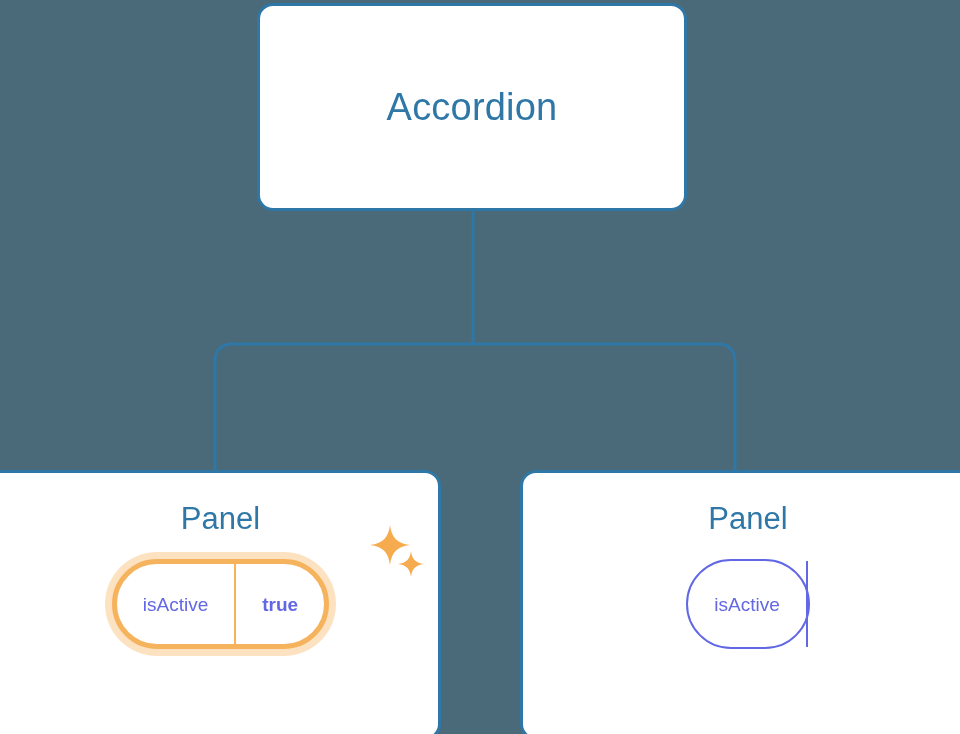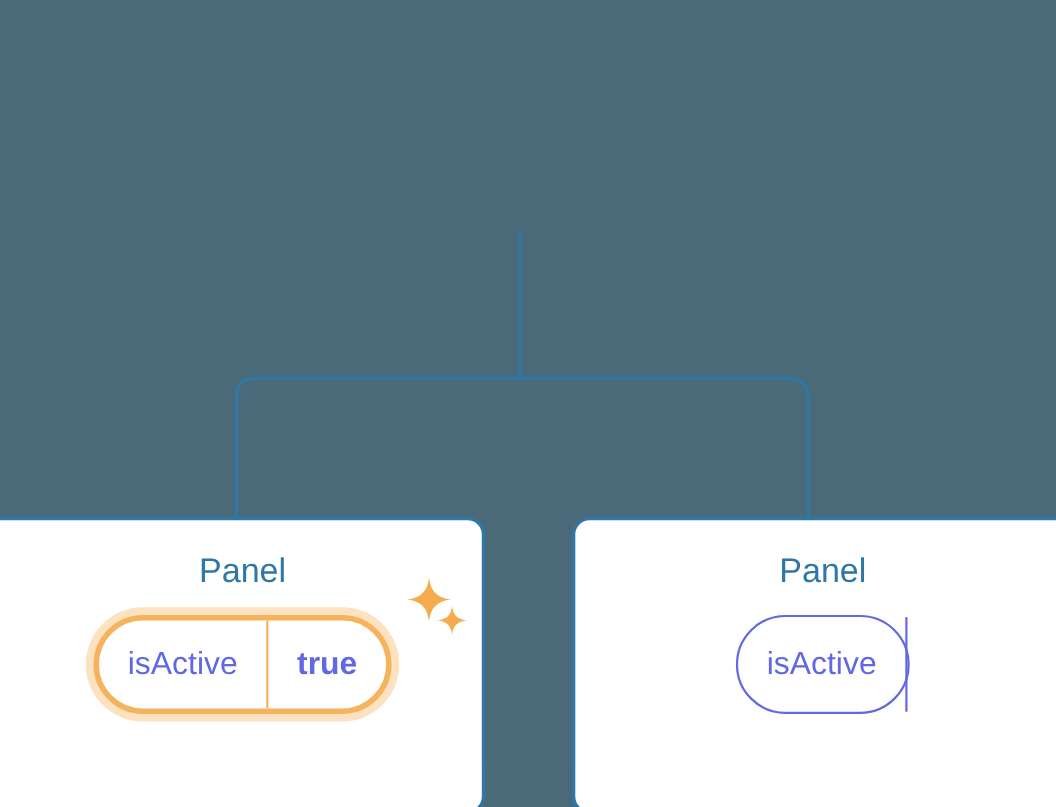--- a/index.html
+++ b/index.html
@@ -116,21 +116,21 @@
   .pill-highlight {
     border: 5px solid #f6b35d;
     box-shadow: 0 0 0 7px rgba(247, 186, 108, 0.42);
   }
 
   .pill-cell {
     display: flex;
     align-items: center;
     justify-content: center;
     padding: 16px 26px;
-    font-size: 29px;
+    font-size: 19px;
     color: #6267e4;
     line-height: 1;
     white-space: nowrap;
   }
 
   .pill-plain .pill-key { border-right: 2px solid #6267e4; }
   .pill-highlight .pill-key { border-right: 2px solid #f6b35d; }
 
   .pill-val-bold { font-weight: 700; }
 
@@ -155,20 +155,23 @@
 
 <div id="stage">
 
   <svg id="connectors" viewBox="0 0 960 734">
 
     <path d="M473,210 L473,344" fill="none" stroke="#2e77a6" stroke-width="3" stroke-linecap="butt"></path>
 
     <path d="M215,472 L215,362 Q215,344 233,344 L717,344 Q735,344 735,362 L735,472" fill="none" stroke="#2e77a6" stroke-width="3" stroke-linecap="butt"></path>
   </svg>
 
+  <div class="card card-root">
+    <div class="root-title">Accordion</div>
+  </div>
 
   <div class="card card-panel card-panel-left">
     <div class="panel-title">Panel</div>
 
     <div class="pill-wrap">
       <div class="pill pill-highlight">
         <div class="pill-cell pill-key">isActive</div>
         <div class="pill-cell pill-val pill-val-bold">true</div>
       </div>
 

